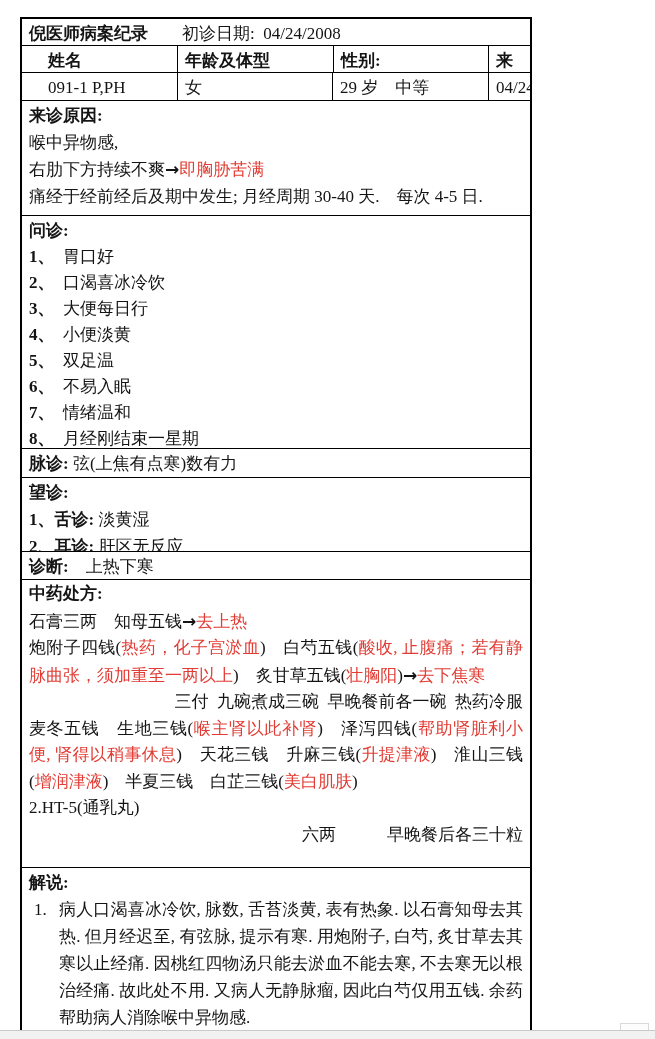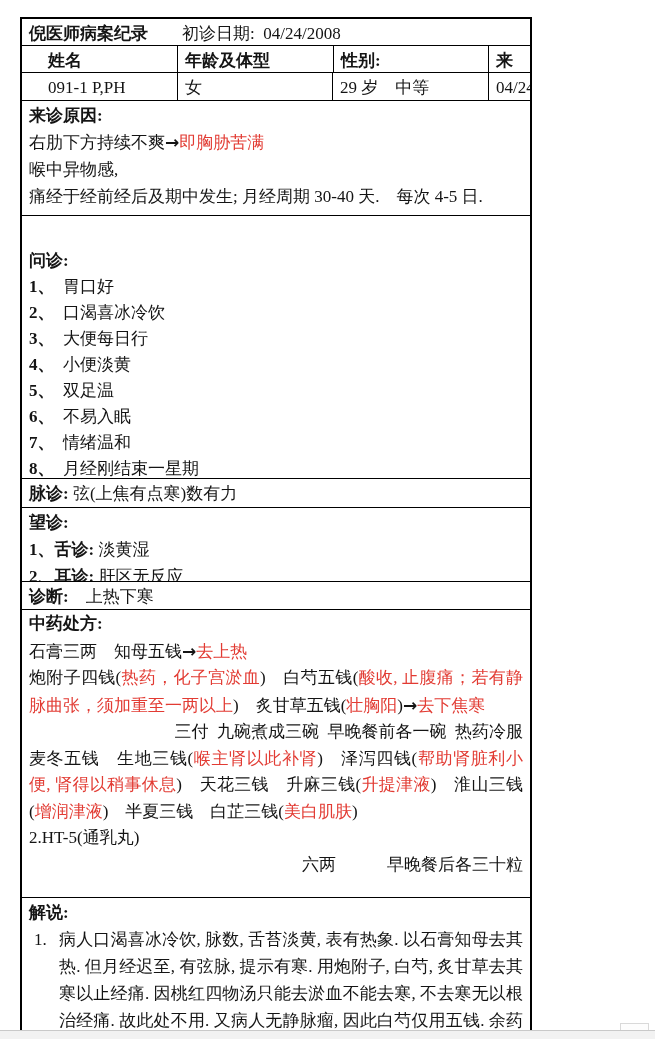--- a/index.html
+++ b/index.html
@@ -7,21 +7,21 @@
         font-family:"Liberation Serif","DejaVu Serif",serif;color:#141414;}
   .doc-table{position:absolute;left:20px;top:17px;width:512px;box-sizing:border-box;
         border:2px solid #000;border-bottom:none;font-size:17px;line-height:27px;}
   .row{border-bottom:1px solid #000;box-sizing:border-box;overflow:hidden;}
   .pad{padding:1px 7px 0 7px;}
   .cols{display:flex;padding:0;}
   .cell{box-sizing:border-box;padding:1px 7px 0 7px;border-right:1px solid #000;overflow:hidden;}
   .cell:last-child{border-right:none;}
   .c1{flex:0 0 156px;padding-left:26px;} .c2{flex:0 0 155px;} .c3{flex:0 0 156px;} .c4{flex:1;}
   .r-title{height:27px;} .r-head{height:27px;font-weight:bold;} .r-vals{height:28px;}
-  .s-reason{height:115px;} .s-inquiry{height:233px;margin-top:30px;} .s-pulse{height:29px;}
+  .s-reason{height:115px;} .s-inquiry{height:233px;} .s-pulse{height:29px;}
   .s-inspect{height:74px;} .s-diag{height:28px;} .s-rx{height:288px;line-height:26.5px;}
   .s-expl{border-bottom:none;}
   .line{white-space:pre-wrap;}
   .bold{font-weight:bold;}
   .red{color:#e23b33;}
   .arrow{font-weight:bold;font-family:"DejaVu Sans","Liberation Sans",sans-serif;}
   .just{text-align:justify;}
   .right{text-align:right;}
   .nl-row{display:flex;}
   .inquiry .nl-row{line-height:26px;}
@@ -56,22 +56,22 @@
     <div class="row cols r-vals">
       <div class="cell c1">091-1 P,PH</div>
       <div class="cell c2">女</div>
       <div class="cell c3">29 岁　中等</div>
       <div class="cell c4">04/24/2008</div>
     </div>
 
     <div class="row pad s-reason">
       <div class="line bold">来诊原因:</div>
       <div>
+          <div class="line"><span class="">喉中异物感,</span></div>
           <div class="line"><span class="">右肋下方持续不爽</span><span class="arrow">→</span><span class="red ">即胸胁苦满</span></div>
-          <div class="line"><span class="">喉中异物感,</span></div>
           <div class="line"><span class="">痛经于经前经后及期中发生; 月经周期 30-40 天.　每次 4-5 日.</span></div>
         </div>
     </div>
 
     <div class="row pad s-inquiry inquiry">
       <div class="line bold">问诊:</div>
       <div>
           <div class="nl-row">
             <span class="nl-num">1、</span>
             <div class="nl-text"><span class="">胃口好</span></div>

